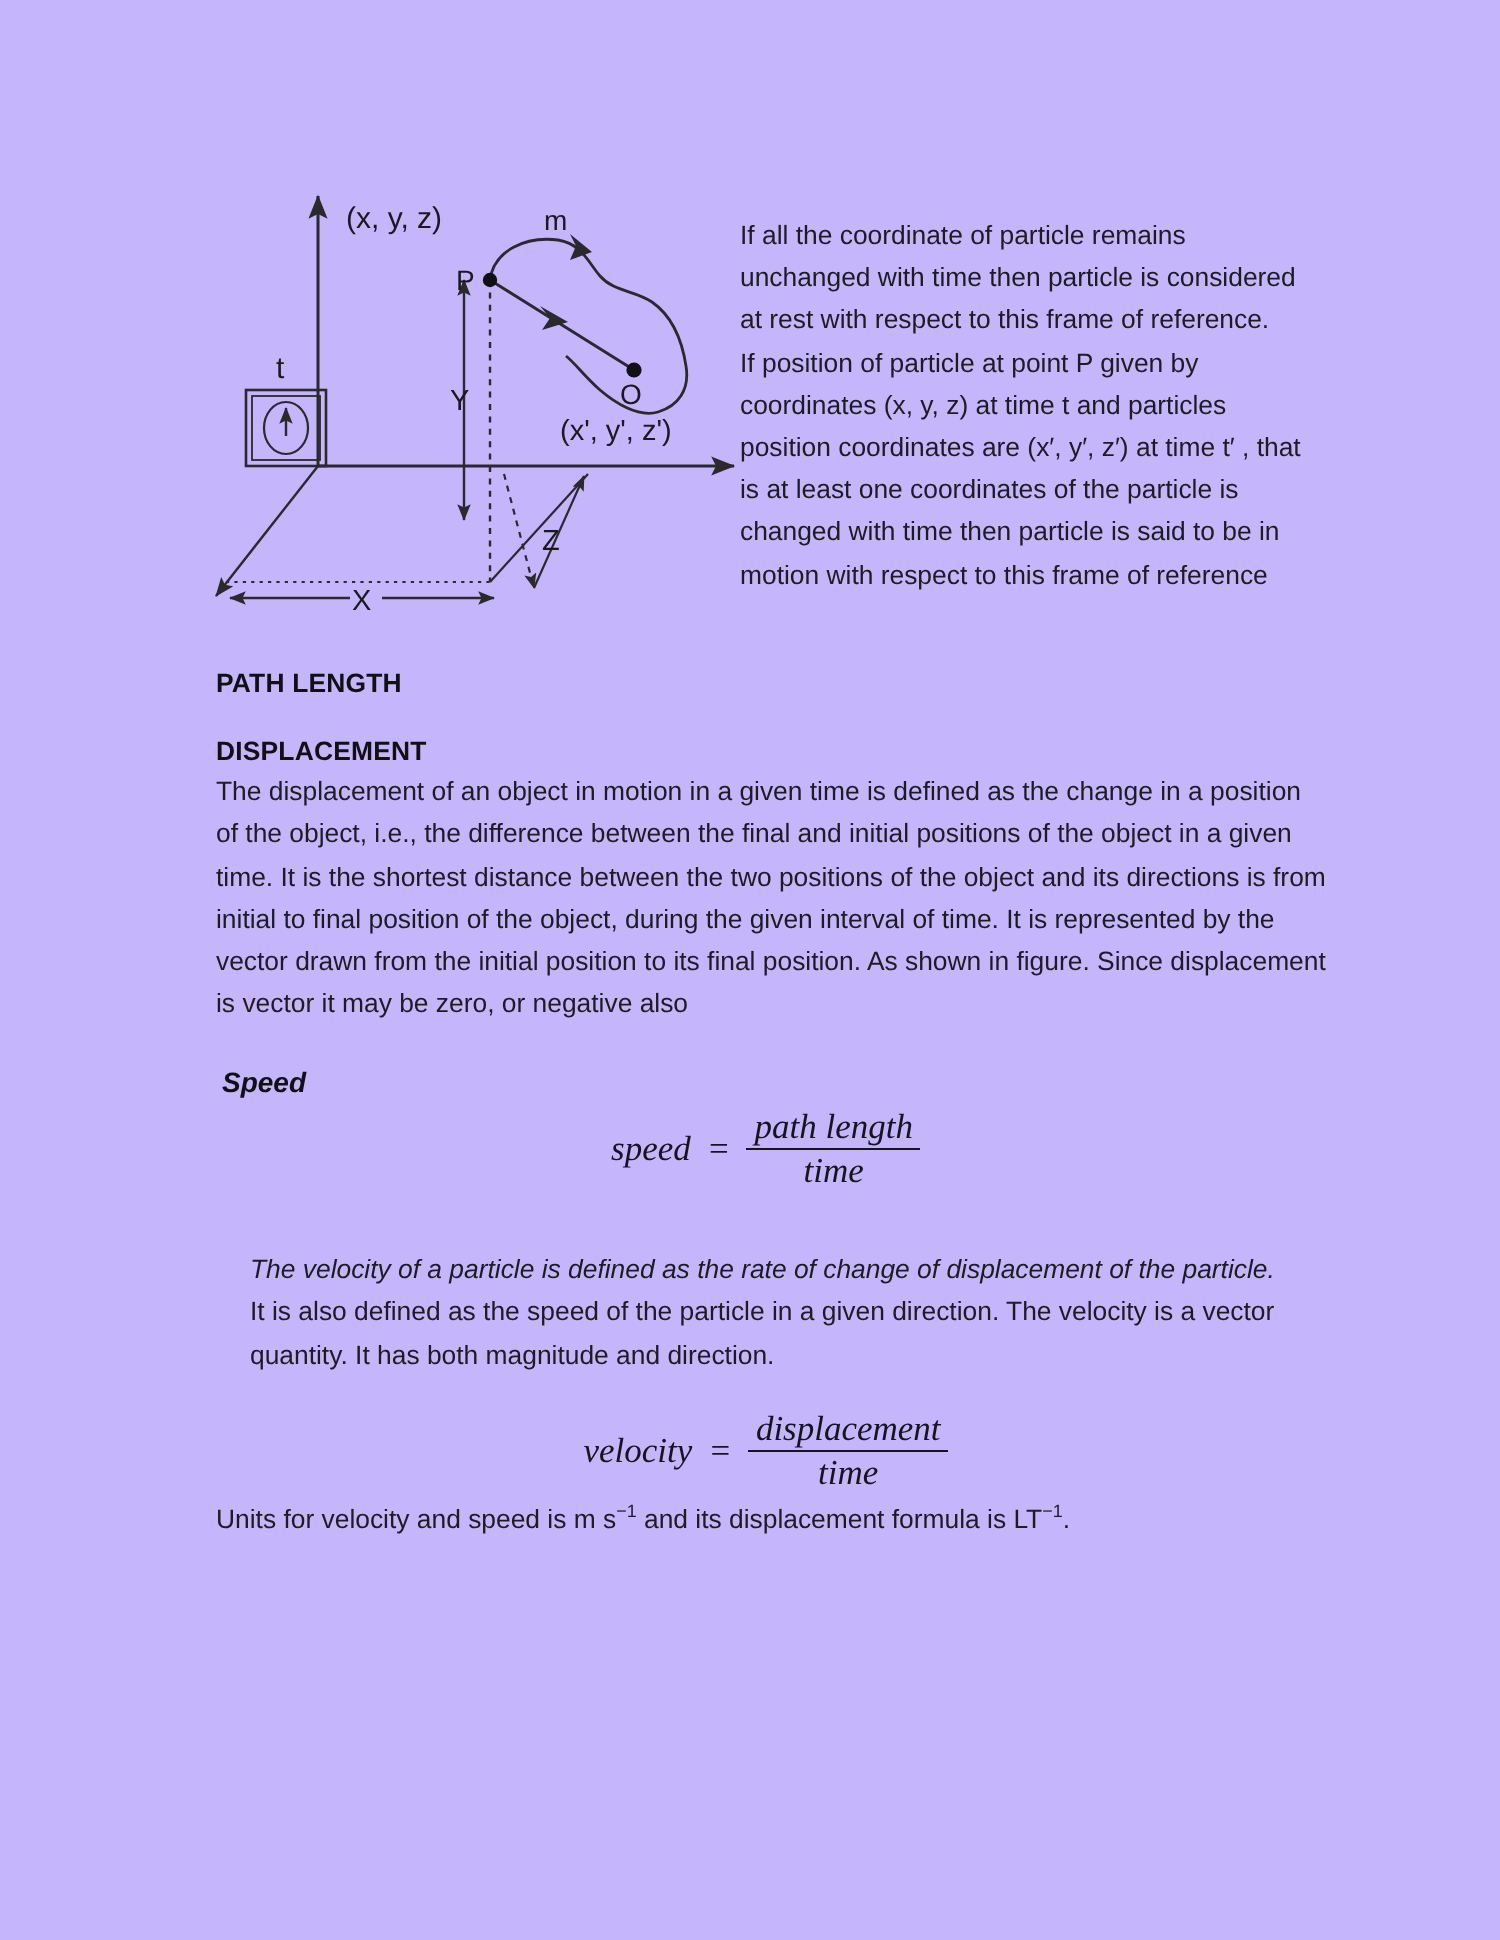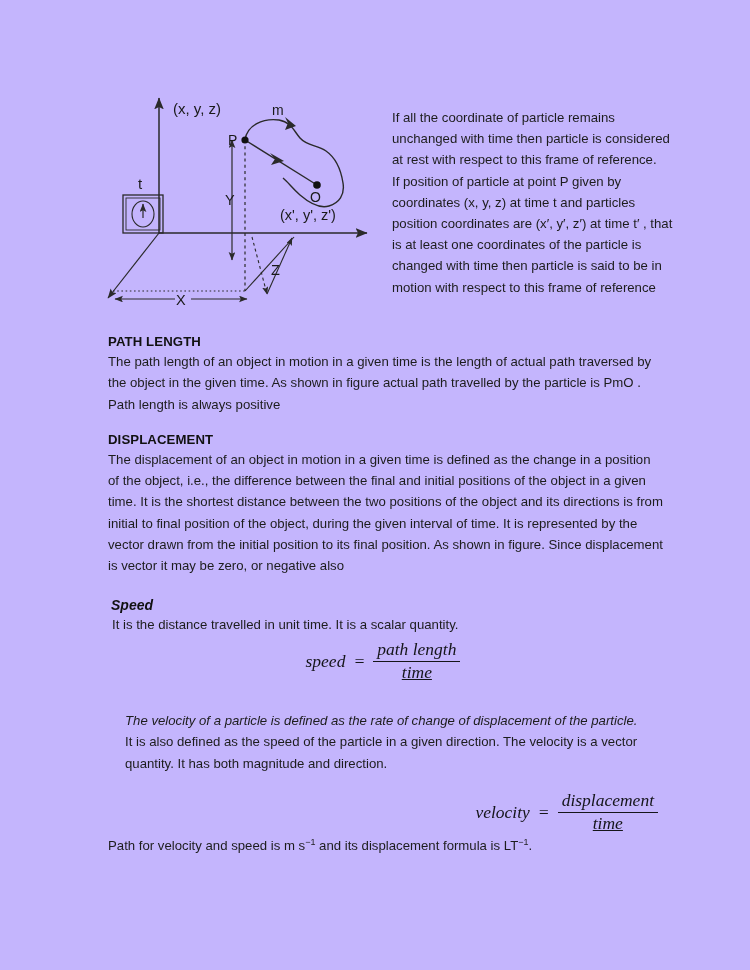--- a/index.html
+++ b/index.html
@@ -23,21 +23,21 @@
     left: 95px;
     top: 85px;
     width: 290px;
     height: 230px;
   }
   .figure-wrap svg { display: block; }
 
   
   .intro-block {
     position: absolute;
-    left: 392px;
+    left: 370px;
     top: 107px;
     width: 286px;
     font-size: 13.2px;
     line-height: 21.2px;
     color: #1d1d1d;
   }
   .intro-block p { margin: 0; }
 
   
   .body-col {
@@ -96,24 +96,23 @@
     vertical-align: middle;
     line-height: 1.12;
   }
   .frac .num { padding: 0 4px 1px 4px; }
   .frac .den {
     padding: 1px 4px 0 4px;
     border-top: 1.4px solid #15151a;
     width: 100%;
     box-sizing: border-box;
     text-align: center;
-    text-decoration: underline;
   }
   .formula-speed { margin: 5px 0 0 0; padding-right: 6px; }
-  .formula-velocity { margin: 4px 0 0 0; padding-right: 6px; justify-content: flex-end; }
+  .formula-velocity { margin: 4px 0 0 0; padding-right: 6px; }
 
   .velocity-intro {
     font-size: 13.2px;
     line-height: 21.3px;
     margin: 17px;
   }
   .velocity-intro .em { font-style: italic; }
 
   .units-line {
     font-size: 13.2px;
@@ -192,31 +191,29 @@
   </div>
 
   <div class="intro-block">
     <p>If all the coordinate of particle remains unchanged with time then particle is considered at rest with respect to this frame of reference.</p>
     <p>If position of particle at point P given by coordinates (x, y, z) at time t and particles position coordinates are (x′, y′, z′) at time t′ , that is at least one coordinates of the particle is changed with time  then particle is said to be in motion with respect to this frame of reference</p>
   </div>
 
   <div class="body-col">
 
     <h3 class="sec-head">PATH LENGTH</h3>
-    <p class="sec-body">The path length of an object in motion in a given time is the length of actual path traversed by the object in the given time. As shown in figure actual path travelled by the particle is PmO . Path length is always positive</p>
 
     <div class="gap-1"></div>
 
     <h3 class="sec-head">DISPLACEMENT</h3>
     <p class="sec-body">The displacement of an object in motion in a given time is defined as the change in a position of the object, i.e., the difference between the final and initial positions of the object in a given time. It is the shortest distance between the two positions of the object and its directions is from initial to final position of the object, during the given interval of time. It is represented by the vector drawn from the initial position to its final position. As shown in figure. Since displacement is vector it may be zero, or negative also</p>
 
     <div class="gap-2"></div>
 
     <h3 class="speed-head">Speed</h3>
-    <p class="speed-line">It is the distance travelled in unit time. It is a scalar quantity.</p>
 
     <div class="formula formula-speed">
       <span class="lhs">speed</span>
       <span class="eq">=</span>
       <span class="frac">
         <span class="num">path length</span>
         <span class="den">time</span>
       </span>
     </div>
 
@@ -226,16 +223,16 @@
 
     <div class="formula formula-velocity">
       <span class="lhs">velocity</span>
       <span class="eq">=</span>
       <span class="frac">
         <span class="num">displacement</span>
         <span class="den">time</span>
       </span>
     </div>
 
-    <p class="units-line"><span>Path for velocity and speed is m s</span><sup>−1</sup><span> and its displacement formula is LT</span><sup>−1</sup><span>.</span></p>
+    <p class="units-line"><span>Units for velocity and speed is m s</span><sup>−1</sup><span> and its displacement formula is LT</span><sup>−1</sup><span>.</span></p>
 
   </div>
 </div>
 
 </body></html>

